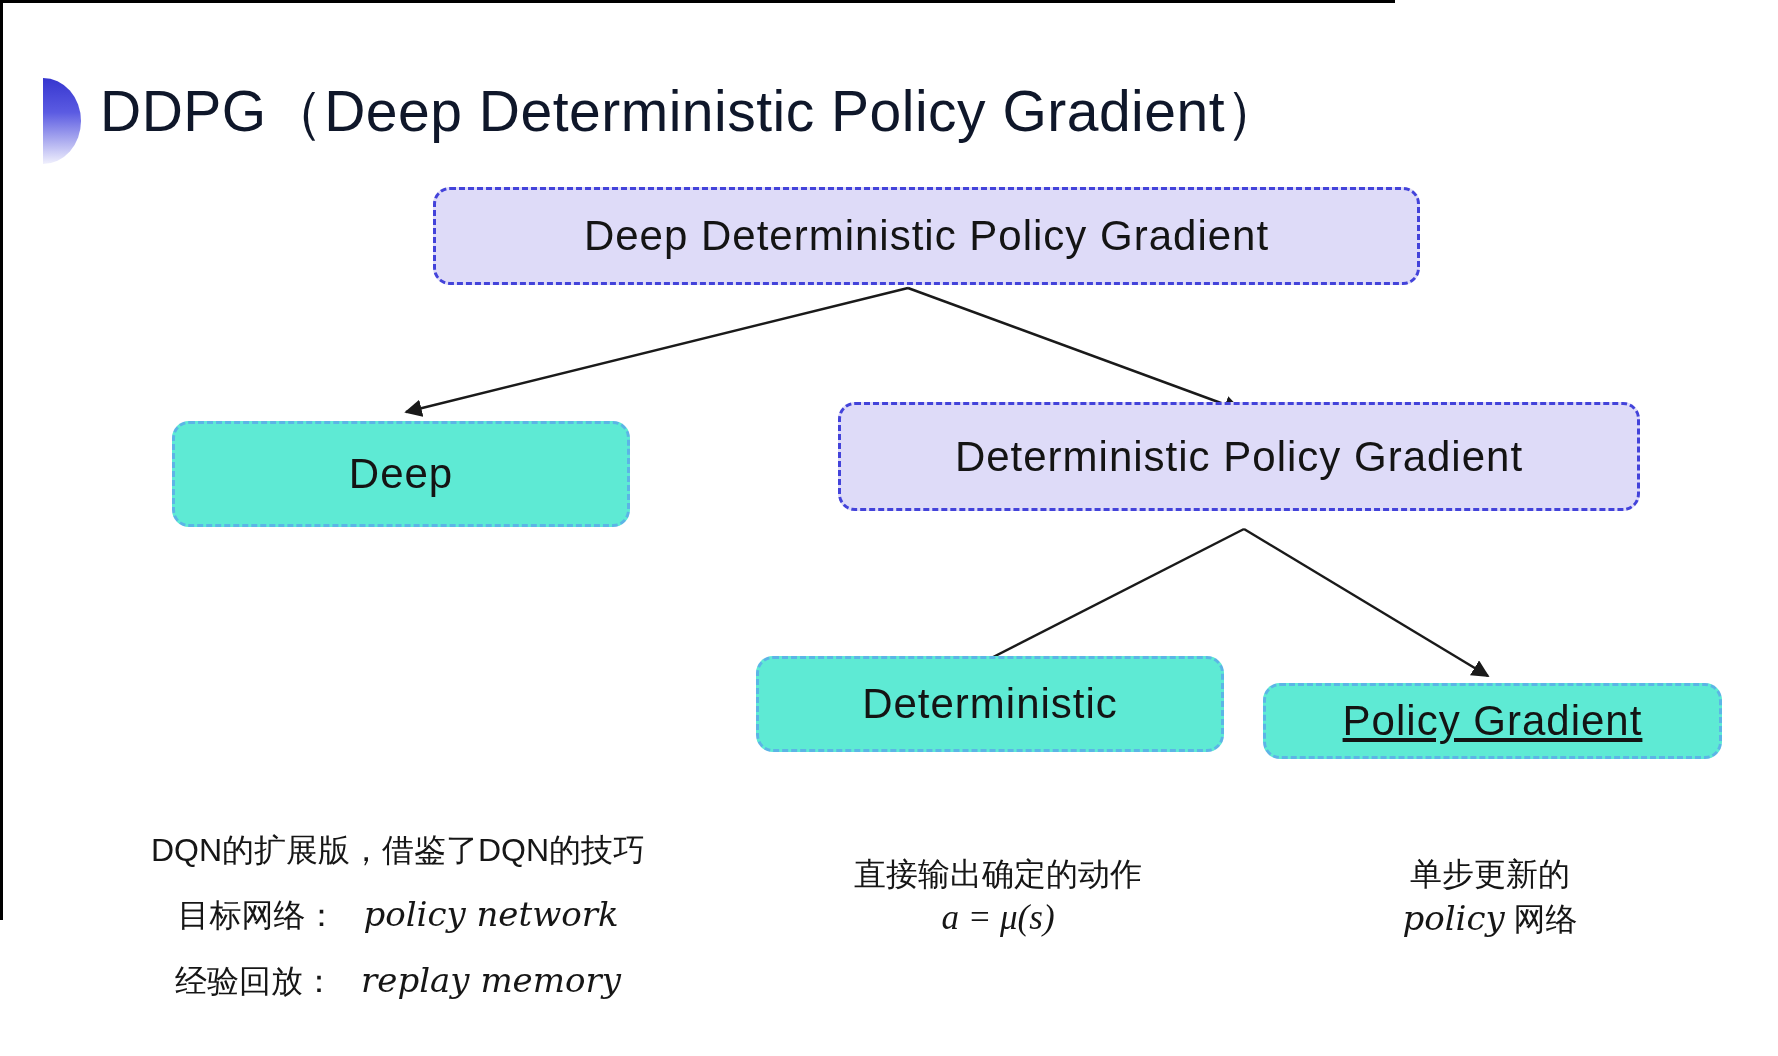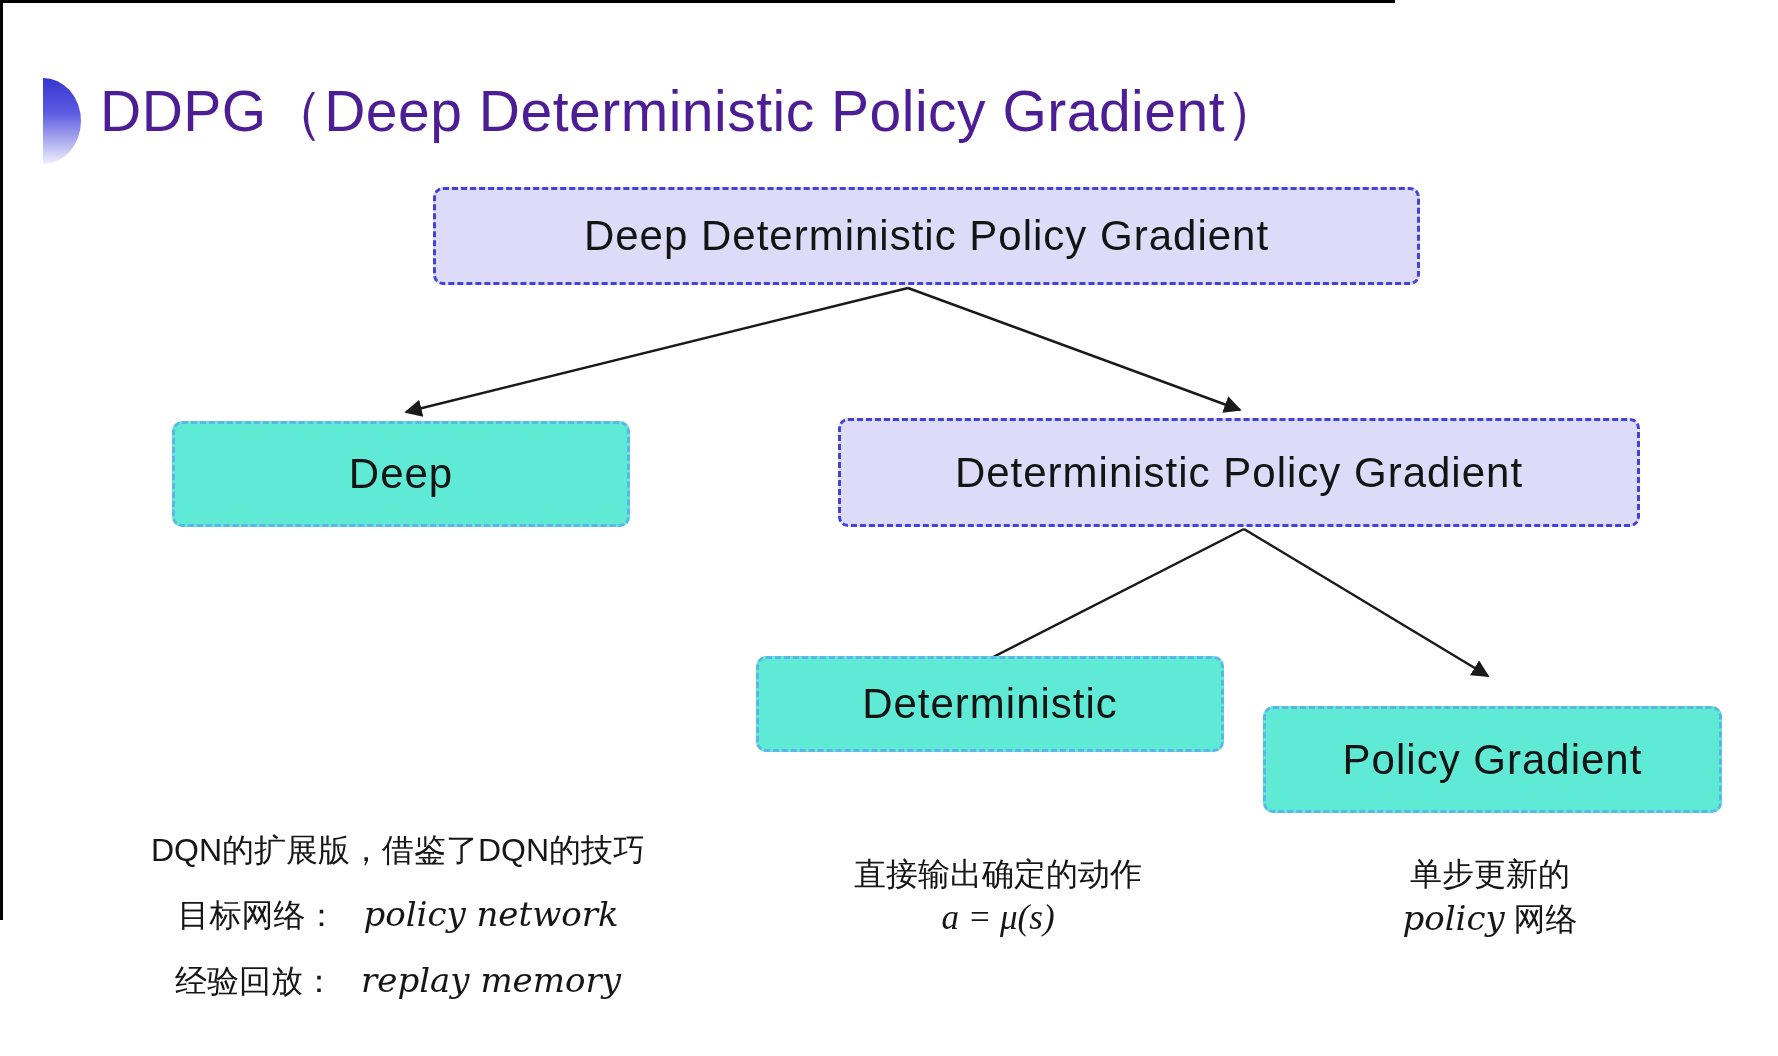--- a/index.html
+++ b/index.html
@@ -15,36 +15,36 @@
   .edge-left{position:absolute;left:0;top:0;width:3px;height:920px;background:#000;}
 
   
   .bullet{
     position:absolute;left:43px;top:78px;width:38px;height:86px;
     background:linear-gradient(180deg,#3636cf 0%,#5b5be2 40%,#b9b9f2 78%,#f0f0fd 100%);
     border-radius:0 100% 100% 0 / 0 50% 50% 0;
   }
   .page-title{
     position:absolute;left:100px;top:74px;
-    font-size:57px;color:#4c1d95;letter-spacing:0.5px;white-space:nowrap;
+    font-size:57px;color:#0f172a;letter-spacing:0.5px;white-space:nowrap;
   }
 
   
   .node{
     position:absolute;display:flex;align-items:center;justify-content:center;
-    border-radius:10px;font-size:42px;color:#141414;letter-spacing:1px;
+    border-radius:17px;font-size:42px;color:#141414;letter-spacing:1px;
     box-sizing:border-box;white-space:nowrap;
   }
   .node.purple{background:#dedbf8;border:3px dashed #4343da;}
   .node.blue{background:#5eead4;border:3px dashed #5cb5e6;}
   #node-root{left:433px;top:187px;width:987px;height:98px;}
   #node-deep{left:172px;top:421px;width:458px;height:106px;}
-  #node-dpg{left:838px;top:418px;width:802px;height:109px;}
+  #node-dpg{left:838px;top:402px;width:802px;height:109px;}
   #node-det{left:715px;top:656px;width:468px;height:96px;margin-left:41px;}
-  #node-pg{left:1263px;top:706px;width:459px;height:107px;}
+  #node-pg{left:1263px;top:683px;width:459px;height:76px;text-decoration:underline;}
 
   svg.arrows{position:absolute;left:0;top:0;pointer-events:none;}
 
   
   .note{position:absolute;text-align:center;color:#161616;}
   .note .cjk{font-size:32px;line-height:36px;}
   .note .term{
     font-family:"DejaVu Serif","Liberation Serif",serif;
     font-style:italic;font-size:34px;
   }

